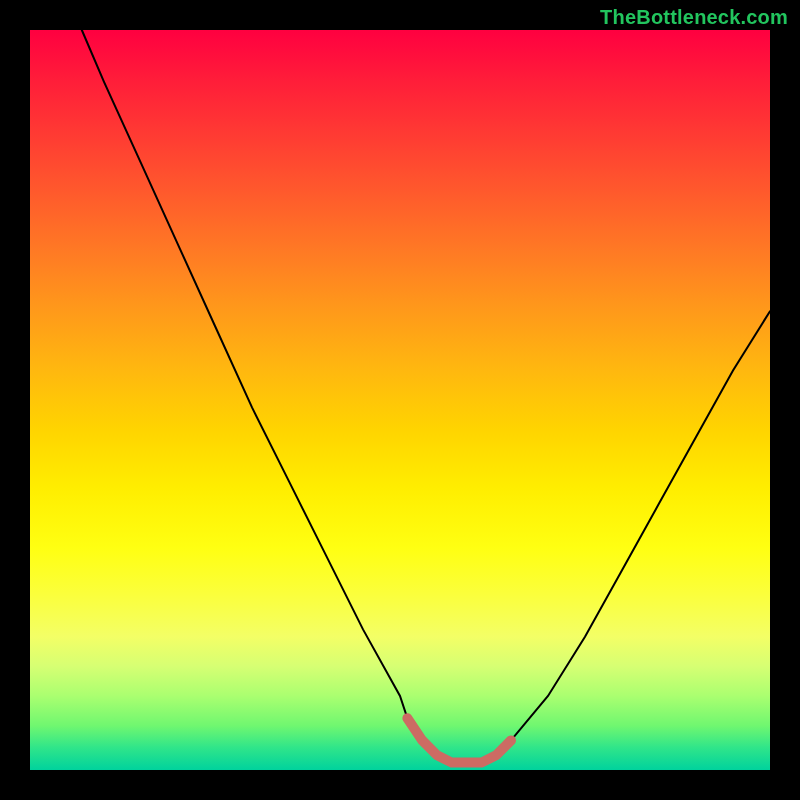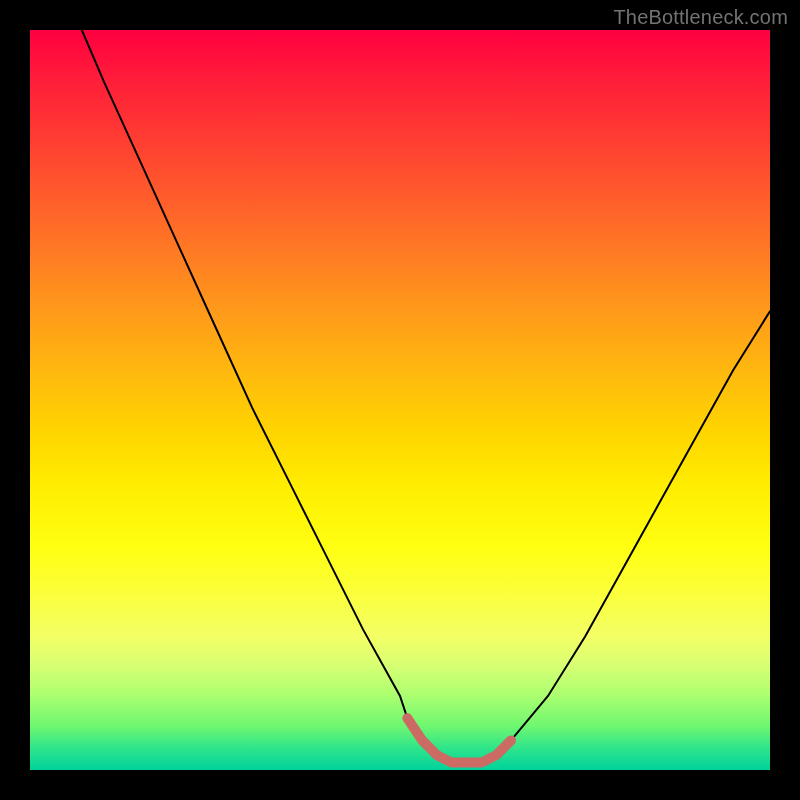--- a/index.html
+++ b/index.html
@@ -41,23 +41,23 @@
       #aaff70 90%,
       #70f770 94%,
       #2fe58a 97%,
       #00d29d 100%
     );
   }
   .watermark {
     position: absolute;
     top: 6px;
     right: 12px;
-    color: #737373;
+    color: #22c55e;
     font-size: 20px;
-    font-weight: 400;
+    font-weight: 700;
     letter-spacing: 0.2px;
     user-select: none;
   }
   svg.curve {
     position: absolute;
     left: 0;
     top: 0;
     width: 740px;
     height: 740px;
     overflow: visible;

